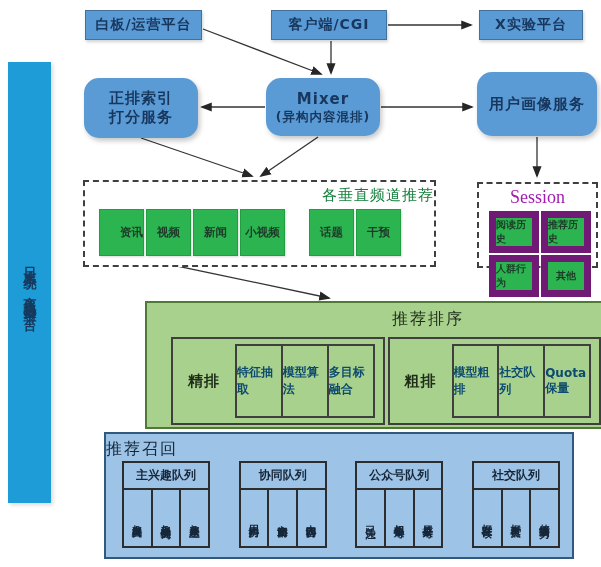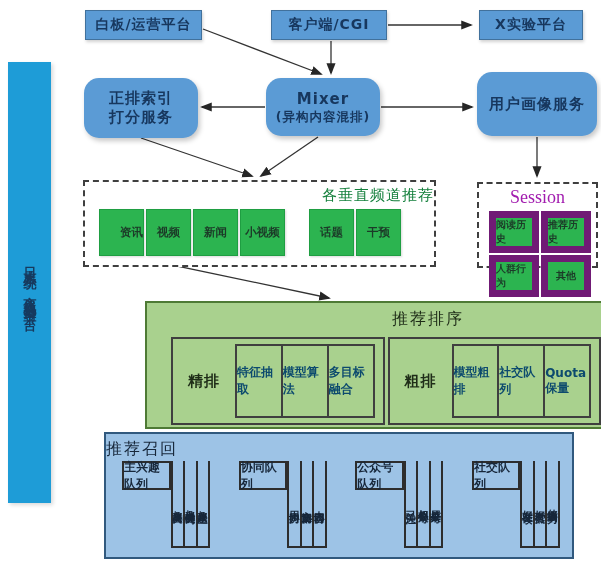--- a/index.html
+++ b/index.html
@@ -42,21 +42,21 @@
   .rank-strip{flex:1;margin:5px 8px 5px 0;border:2px solid #3f3f3f;display:flex;}
   .rank-cell{flex:1;display:flex;align-items:center;justify-content:center;
     font-size:12px;font-weight:bold;color:#0c4a6e;border-right:2px solid #3f3f3f;}
   .rank-cell:last-child{border-right:none;}
 
   
   .recallbox{background:#9dc3e6;border:2px solid #31597e;}
   .recall-title{text-align:left;font-size:16px;color:#17273a;letter-spacing:2px;padding-top:5px;}
   .queues{position:absolute;left:16px;right:12px;top:27px;bottom:9px;
     display:flex;justify-content:space-between;}
-  .queue{width:88px;display:flex;flex-direction:row;}
+  .queue{width:88px;display:flex;flex-direction:column;}
   .queue-header{border:2px solid #2d2d2d;height:25px;display:flex;align-items:center;justify-content:center;
     font-size:12px;font-weight:bold;color:#17273a;background:#9dc3e6;}
   .queue-items{flex:1;border:2px solid #2d2d2d;border-top:none;display:flex;background:#9dc3e6;}
   .queue-item{flex:1;display:flex;align-items:center;justify-content:center;
     border-right:2px solid #2d2d2d;font-size:10.5px;font-weight:bold;color:#17273a;
     writing-mode:vertical-rl;text-orientation:upright;letter-spacing:1px;line-height:1;}
   .queue-item:last-child{border-right:none;}
 
   
   .session-grid{position:absolute;left:10px;top:27px;width:102px;height:48px;

